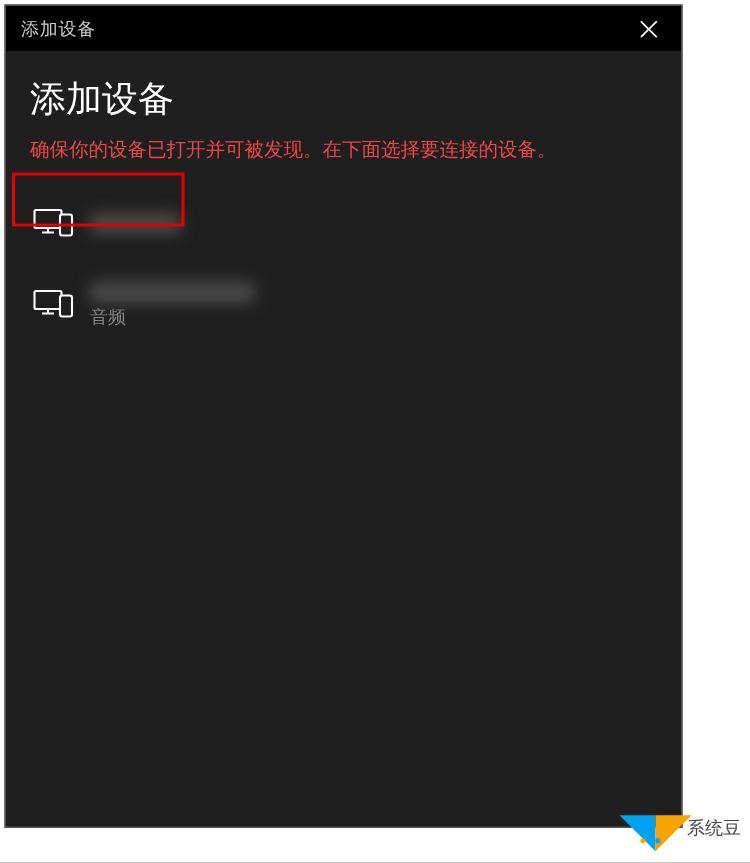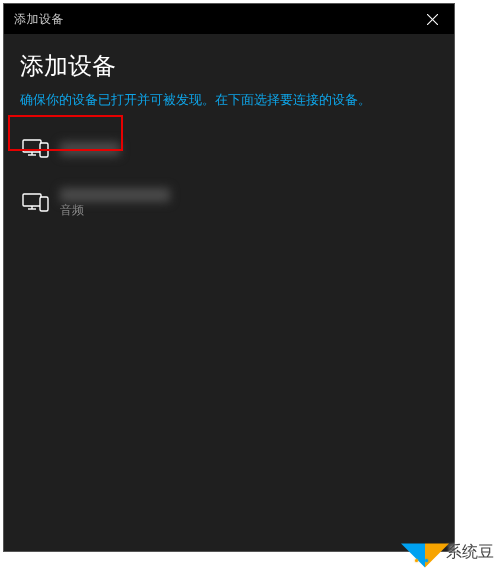--- a/index.html
+++ b/index.html
@@ -49,21 +49,21 @@
     padding: 12px 16px;
   }
   .heading {
     font-size: 24px;
     font-weight: 400;
     margin: 4px 0 8px 0;
     color: #fff;
   }
   .subtext {
     font-size: 13px;
-    color: #0ea5e9;
+    color: #ef4444;
     margin-bottom: 22px;
     line-height: 1.5;
   }
   .device-list {
     margin-left: 2px;
     position: relative;
   }
   .device-item {
     display: flex;
     align-items: center;
@@ -78,21 +78,20 @@
     flex-shrink: 0;
     margin-right: 10px;
     display: flex;
     align-items: center;
     justify-content: center;
   }
   .device-text {
     display: flex;
     flex-direction: column;
     line-height: 1.2;
-    font-family: Liberation Mono, monospace;
   }
   .device-name {
     font-size: 14px;
     color: #fff;
   }
   .device-sub {
     font-size: 12px;
     color: #8a8a8a;
     margin-top: 2px;
   }
@@ -110,21 +109,21 @@
     border: 2px solid #e60000;
     box-sizing: border-box;
     pointer-events: none;
   }
   .watermark {
     position: absolute;
     right: 6px;
     bottom: 6px;
     display: flex;
     align-items: center;
-    font-size: 16px;
+    font-size: 12px;
     color: #444;
     font-weight: 500;
     text-shadow: 0 0 3px #fff;
     pointer-events: none;
   }
   .wm-logo {
     width: 34px;
     height: 34px;
     position: relative;
     margin-right: 4px;

